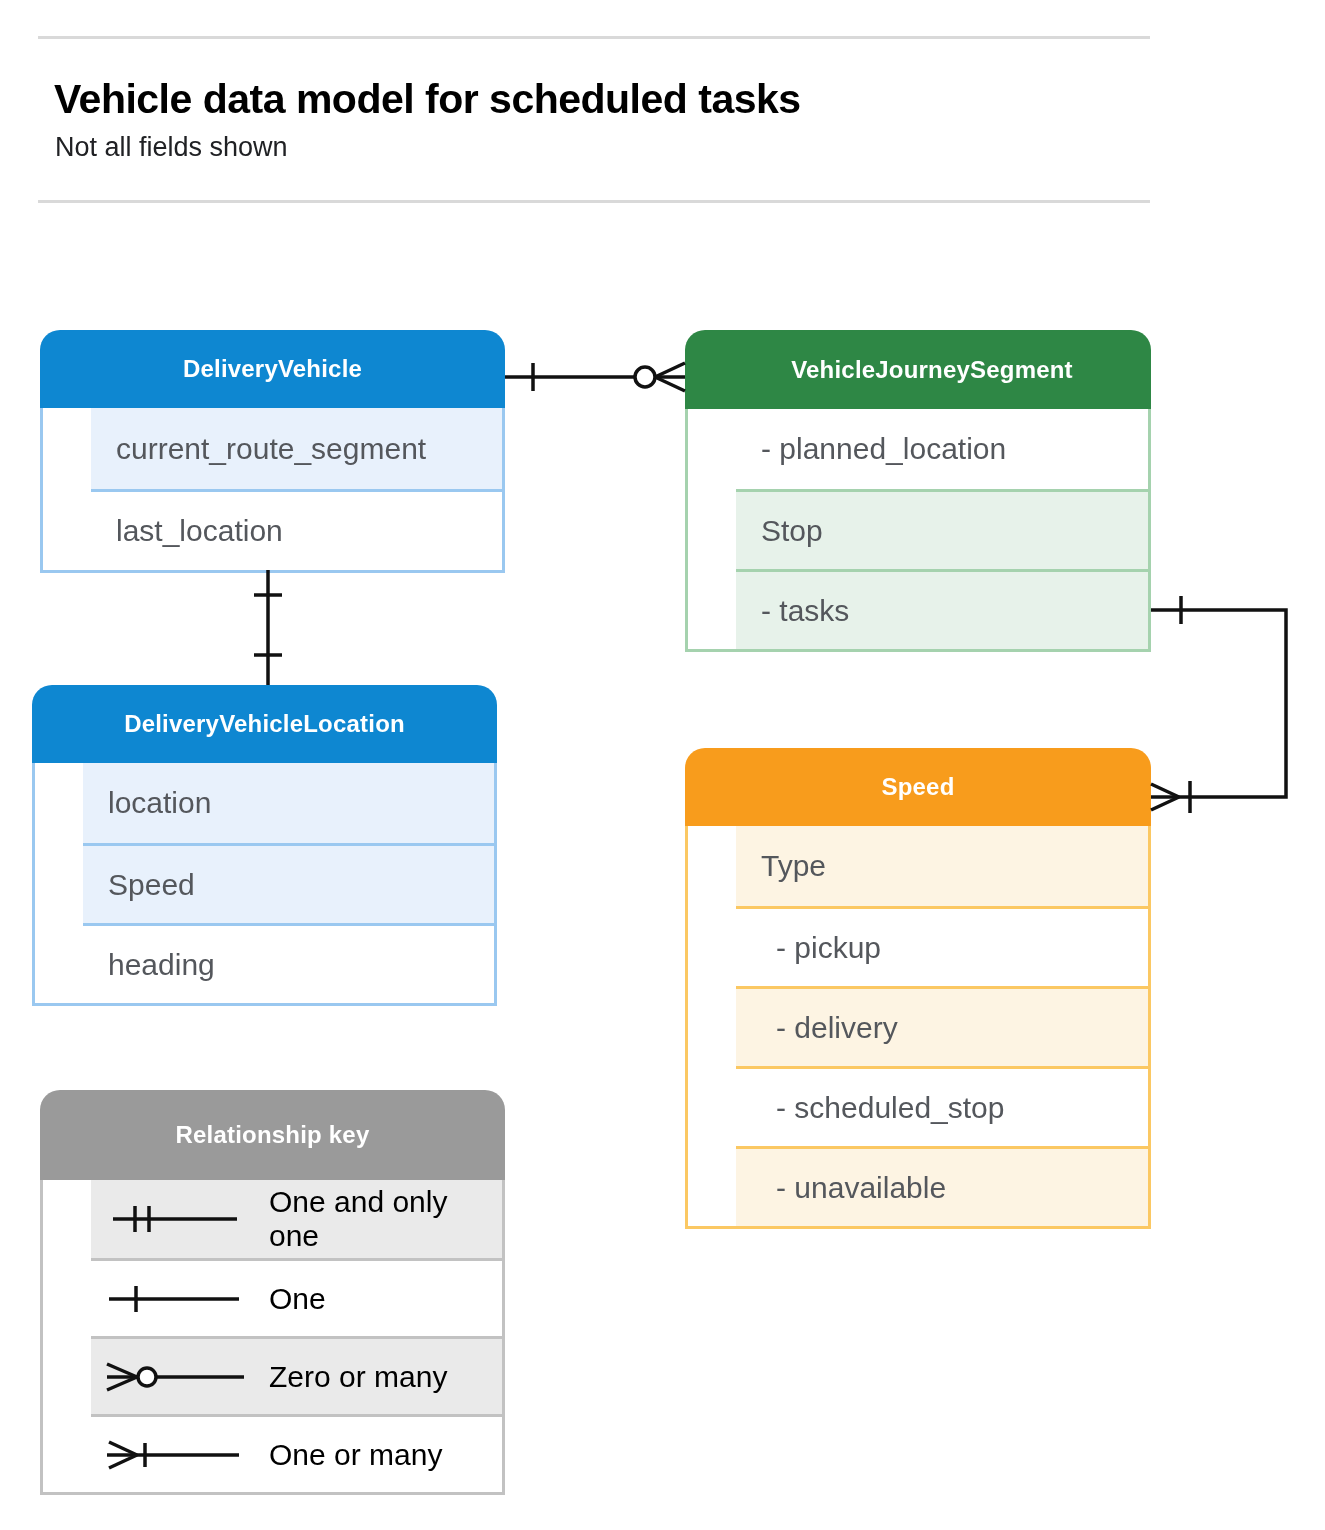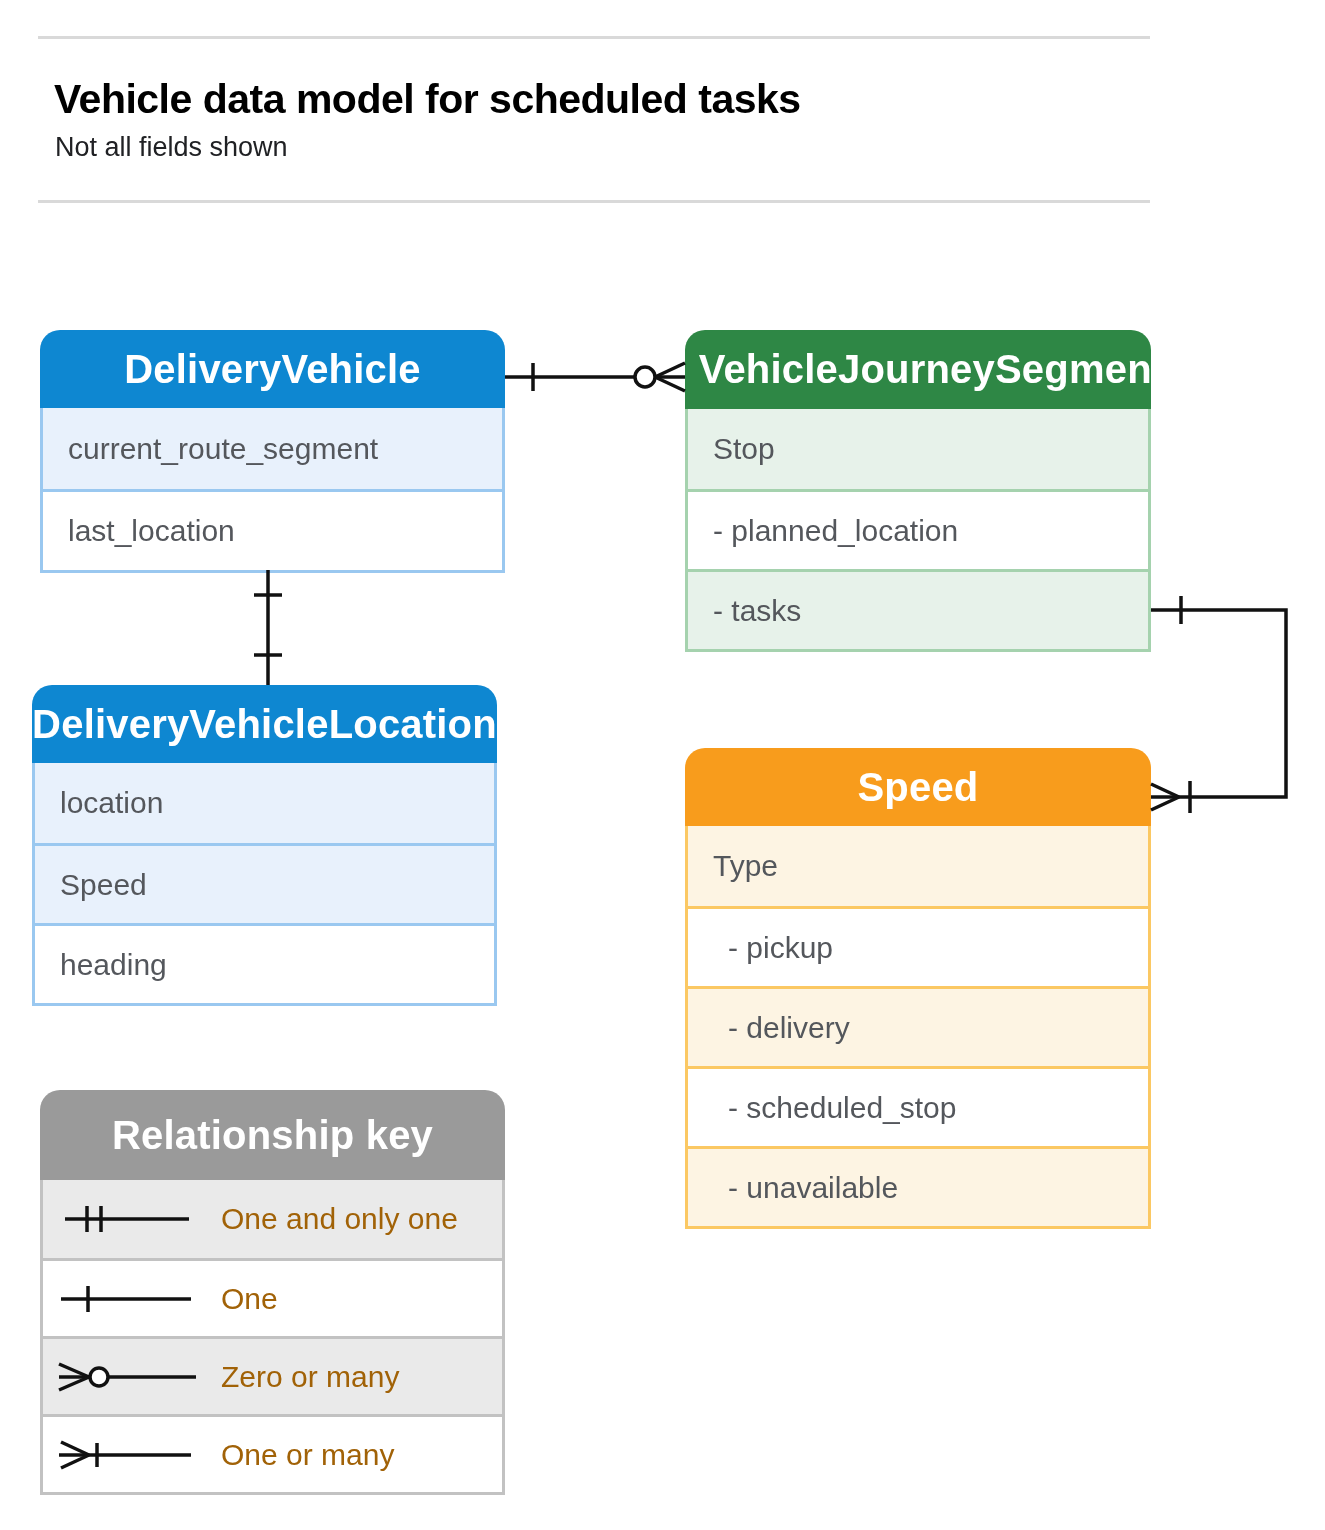--- a/index.html
+++ b/index.html
@@ -19,27 +19,27 @@
   #rule-bottom{top:200px;}
   #page-title{
     position:absolute;left:54px;top:76px;font-size:41px;font-weight:700;color:#000000;
     letter-spacing:-0.5px;
   }
   #page-subtitle{
     position:absolute;left:55px;top:132px;font-size:27px;color:#202124;
   }
   .entity{position:absolute;}
   .entity-header{
-    border-radius:20px 20px 0 0;color:#ffffff;font-weight:700;font-size:40px;
+    border-radius:20px 20px 0 0;color:#ffffff;font-weight:700;font-size:24px;
     display:flex;align-items:center;justify-content:center;letter-spacing:0.2px;
   }
   .entity-body{background:#ffffff;}
   .row{
     display:flex;align-items:center;font-size:30px;color:var(--field-text);
-    box-sizing:border-box;padding-left:25px;background:#ffffff;
+    box-sizing:border-box;padding-left:25px;background:#ffffff;margin-left:48px;
   }
   .row.indent{padding-left:40px;}
   
   #entity-dv{left:40px;top:330px;width:465px;}
   #entity-dv .entity-header{height:78px;background:var(--blue-header);}
   #entity-dv .entity-body{border:3px solid var(--blue-border);border-top:none;}
   #entity-dv .row{height:81px;border-top:3px solid var(--blue-border);}
   #entity-dv .row:first-child{border-top:none;}
   #entity-dv .row.tint{background:var(--blue-row-tint);}
   
@@ -63,21 +63,21 @@
   #entity-tasks .row{height:80px;border-top:3px solid var(--orange-border);}
   #entity-tasks .row:first-child{border-top:none;}
   #entity-tasks .row.tint{background:var(--orange-row-tint);}
   
   #rel-key{left:40px;top:1090px;width:465px;}
   #rel-key .entity-header{height:90px;background:var(--gray-header);text-align:center;}
   #rel-key .entity-body{border:3px solid var(--gray-border);border-top:none;}
   #rel-key .row{height:78px;border-top:3px solid var(--gray-border);padding-left:0;}
   #rel-key .row:first-child{border-top:none;}
   #rel-key .row.tint{background:var(--gray-row-tint);}
-  #rel-key .key-label{color:#a16207;font-size:30px;}
+  #rel-key .key-label{color:#000000;font-size:30px;}
   .key-symbol{flex:0 0 auto;display:block;}
   #connector-layer{position:absolute;left:0;top:0;pointer-events:none;}
   #connector-layer path,#connector-layer line,#connector-layer polyline{
     stroke:var(--connector);stroke-width:3.5;fill:none;
   }
   #connector-layer circle{stroke:var(--connector);stroke-width:3.5;fill:#ffffff;}
   .key-symbol line{stroke:var(--connector);stroke-width:3.5;}
   .key-symbol circle{stroke:var(--connector);stroke-width:3.5;fill:#ffffff;}
 </style>
 </head>
@@ -100,25 +100,25 @@
       <span>last_location</span>
     </div>
   </div>
 </div>
 
 <div id="entity-vjs" class="entity">
   <div class="entity-header">
     <span>VehicleJourneySegment</span>
   </div>
   <div class="entity-body">
+    <div class="row">
+      <span>- planned_location</span>
+    </div>
     <div class="row tint">
       <span>Stop</span>
-    </div>
-    <div class="row">
-      <span>- planned_location</span>
     </div>
     <div class="row tint">
       <span>- tasks</span>
     </div>
   </div>
 </div>
 
 <div id="entity-dvl" class="entity">
   <div class="entity-header">
     <span>DeliveryVehicleLocation</span>

